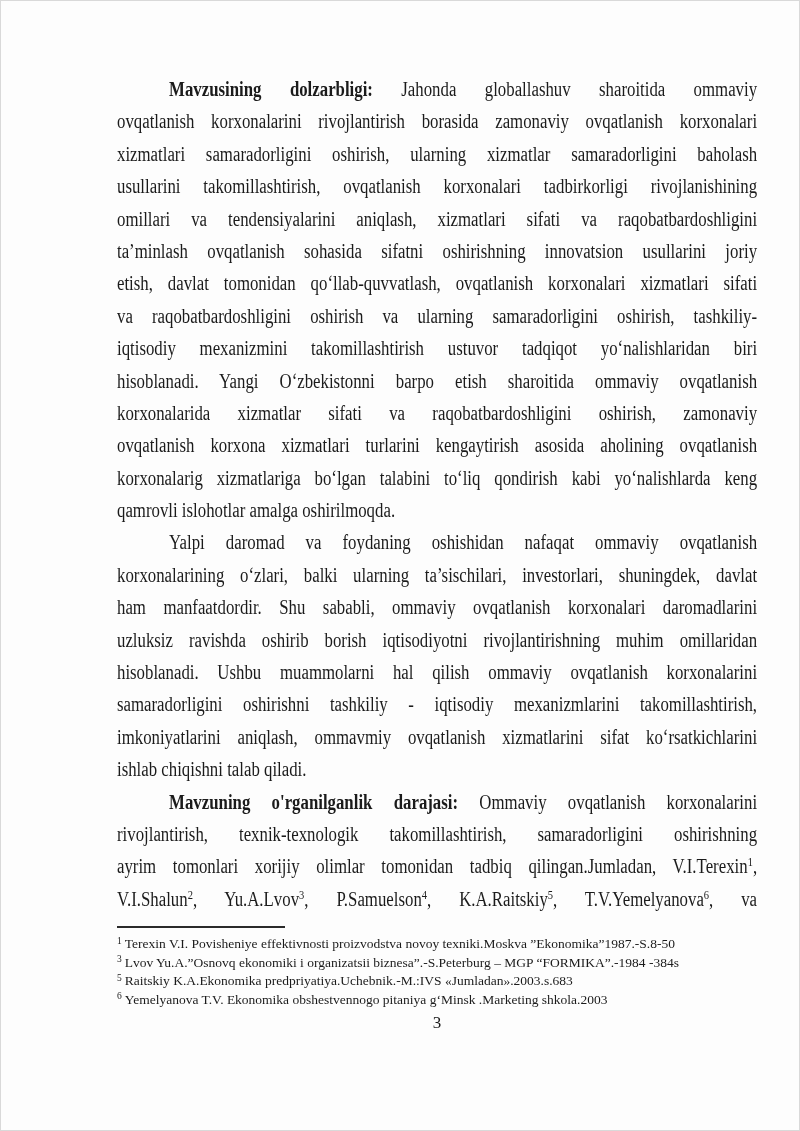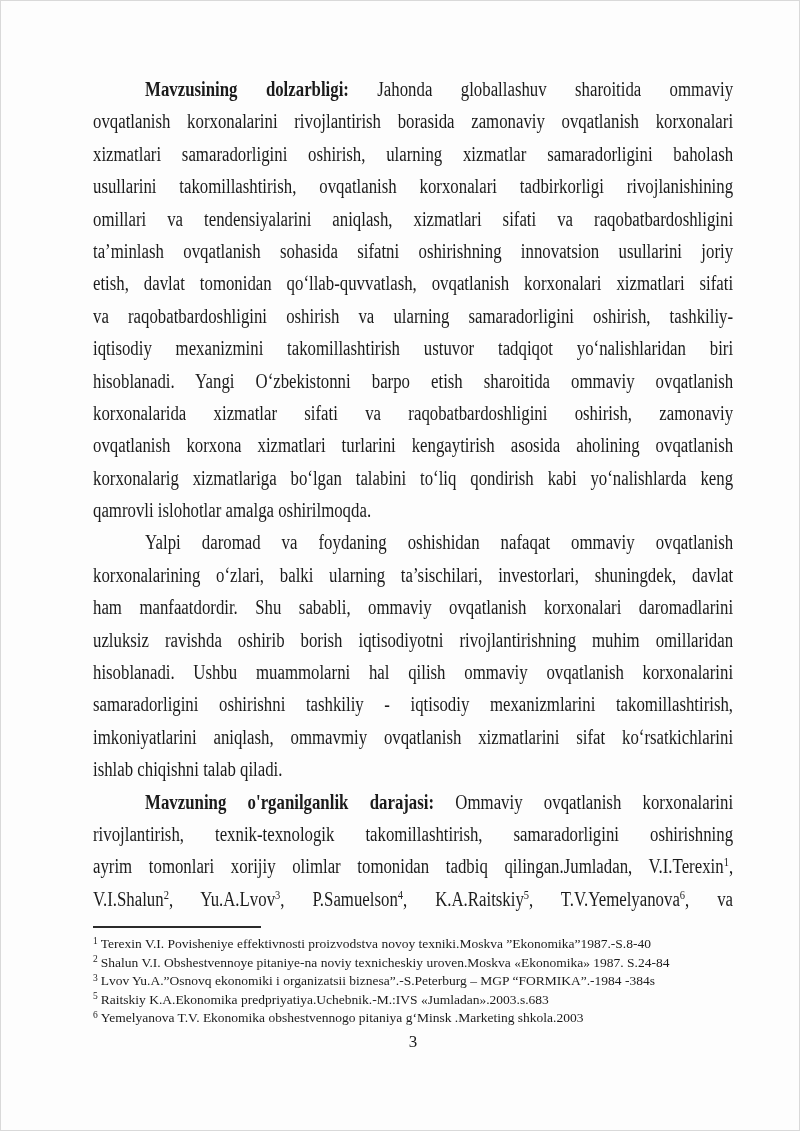--- a/index.html
+++ b/index.html
@@ -9,21 +9,21 @@
     height: 1131px;
     background: #fdfdfd;
     box-sizing: border-box;
     border: 1px solid #d9d9d9;
     font-family: "Liberation Serif", "DejaVu Serif", serif;
     color: #1b1b1b;
     overflow: hidden;
   }
   .textblock {
     position: absolute;
-    left: 92px;
+    left: 116px;
     top: 72px;
     width: 640px;
   }
   .para { margin: 0; padding: 0; }
   .line {
     width: 762px;                 
     transform: scaleX(0.84);
     transform-origin: 0 50%;
     height: 32.4px;
     line-height: 32.4px;
@@ -102,21 +102,20 @@
         </div>
         <div class="para">
           <div class="line indent"><span class="bold">Mavzuning o'rganilganlik darajasi:</span><span> Ommaviy ovqatlanish korxonalarini</span></div>
           <div class="line"><span>rivojlantirish, texnik-texnologik takomillashtirish, samaradorligini oshirishning</span></div>
           <div class="line"><span>ayrim tomonlari xorijiy olimlar tomonidan tadbiq qilingan.Jumladan, V.I.Terexin</span><span class="supref">1</span><span>,</span></div>
           <div class="line"><span>V.I.Shalun</span><span class="supref">2</span><span>, Yu.A.Lvov</span><span class="supref">3</span><span>, P.Samuelson</span><span class="supref">4</span><span>, K.A.Raitskiy</span><span class="supref">5</span><span>, T.V.Yemelyanova</span><span class="supref">6</span><span>, va</span></div>
         </div>
       </div>
     <div class="fnsep"></div>
     <div class="footnotes">
-        <div class="footnote"><span class="fnmark">1</span><span>Terexin  V.I. Povisheniye effektivnosti proizvodstva novoy texniki.Moskva ”Ekonomika”1987.-S.8-40</span></div>
-        <div class="footnote"><span class="fnmark">2</span><span>Shalun V.I. Obshestvennoye pitaniye-na noviy texnicheskiy uroven.Moskva «Ekonomika» 1987. S.24-84</span></div>
+        <div class="footnote"><span class="fnmark">1</span><span>Terexin  V.I. Povisheniye effektivnosti proizvodstva novoy texniki.Moskva ”Ekonomika”1987.-S.8-50</span></div>
         <div class="footnote"><span class="fnmark">3</span><span>Lvov Yu.A.”Osnovq ekonomiki i organizatsii biznesa”.-S.Peterburg – MGP “FORMIKA”.-1984 -384s</span></div>
         <div class="footnote"><span class="fnmark">5</span><span>Raitskiy K.A.Ekonomika predpriyatiya.Uchebnik.-M.:IVS «Jumladan».2003.s.683</span></div>
         <div class="footnote"><span class="fnmark">6</span><span>Yemelyanova T.V. Ekonomika obshestvennogo pitaniya g‘Minsk .Marketing shkola.2003</span></div>
       </div>
     <div class="pagenum">3</div>
   </div>
 </div>
 
 </body></html>

